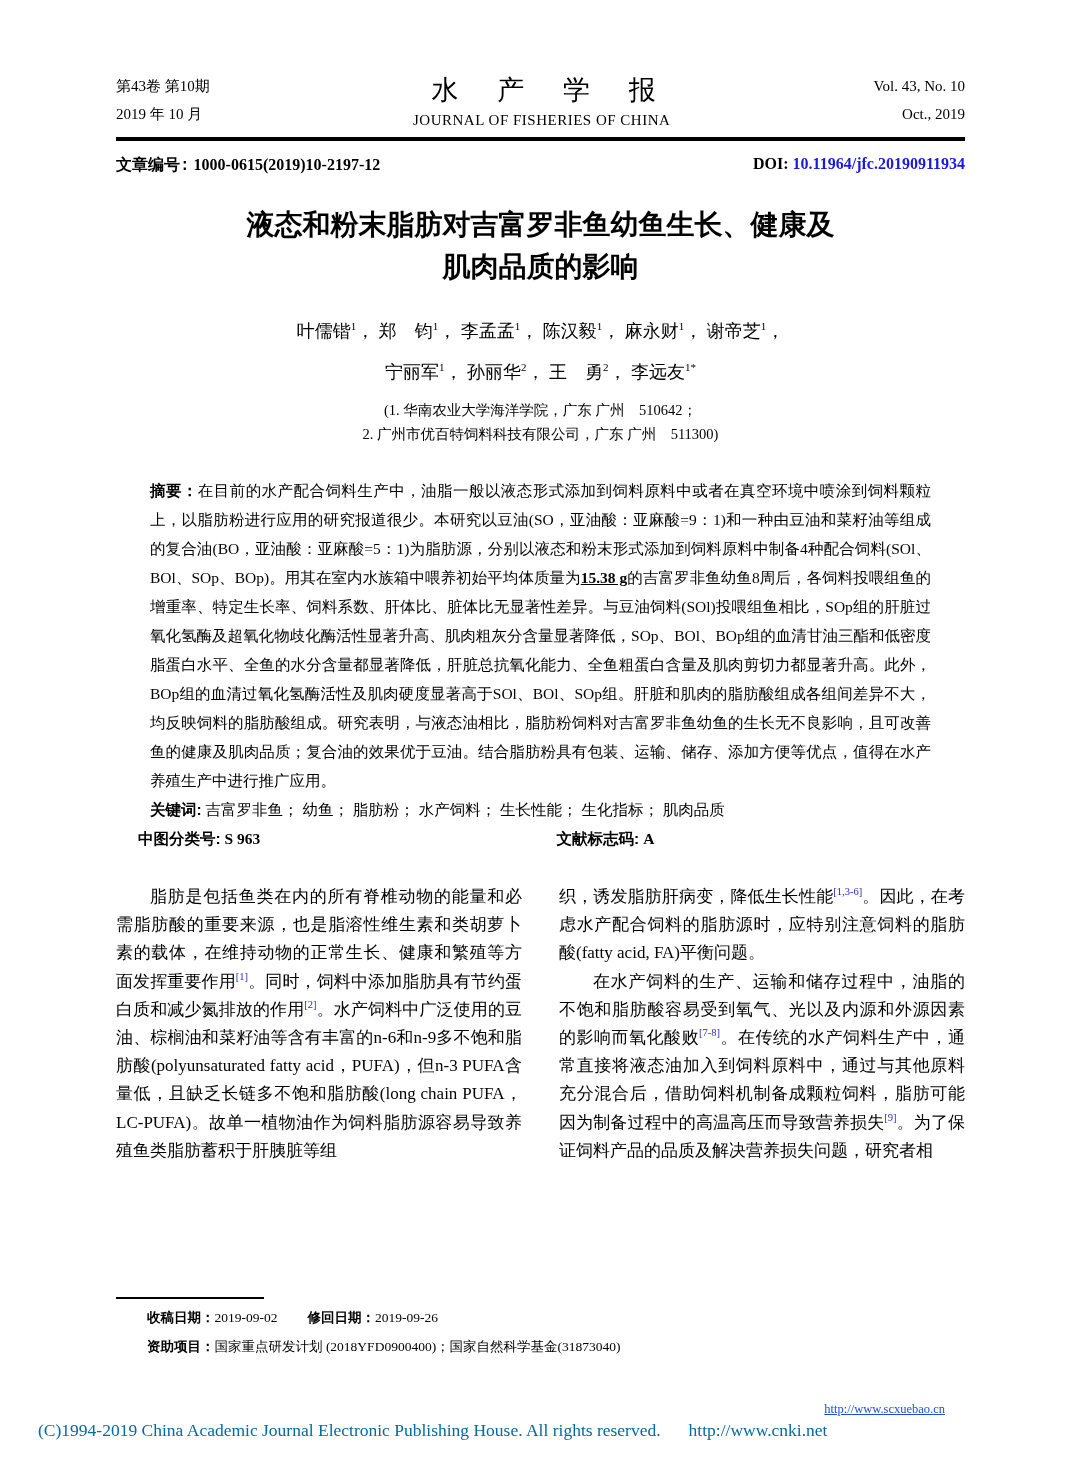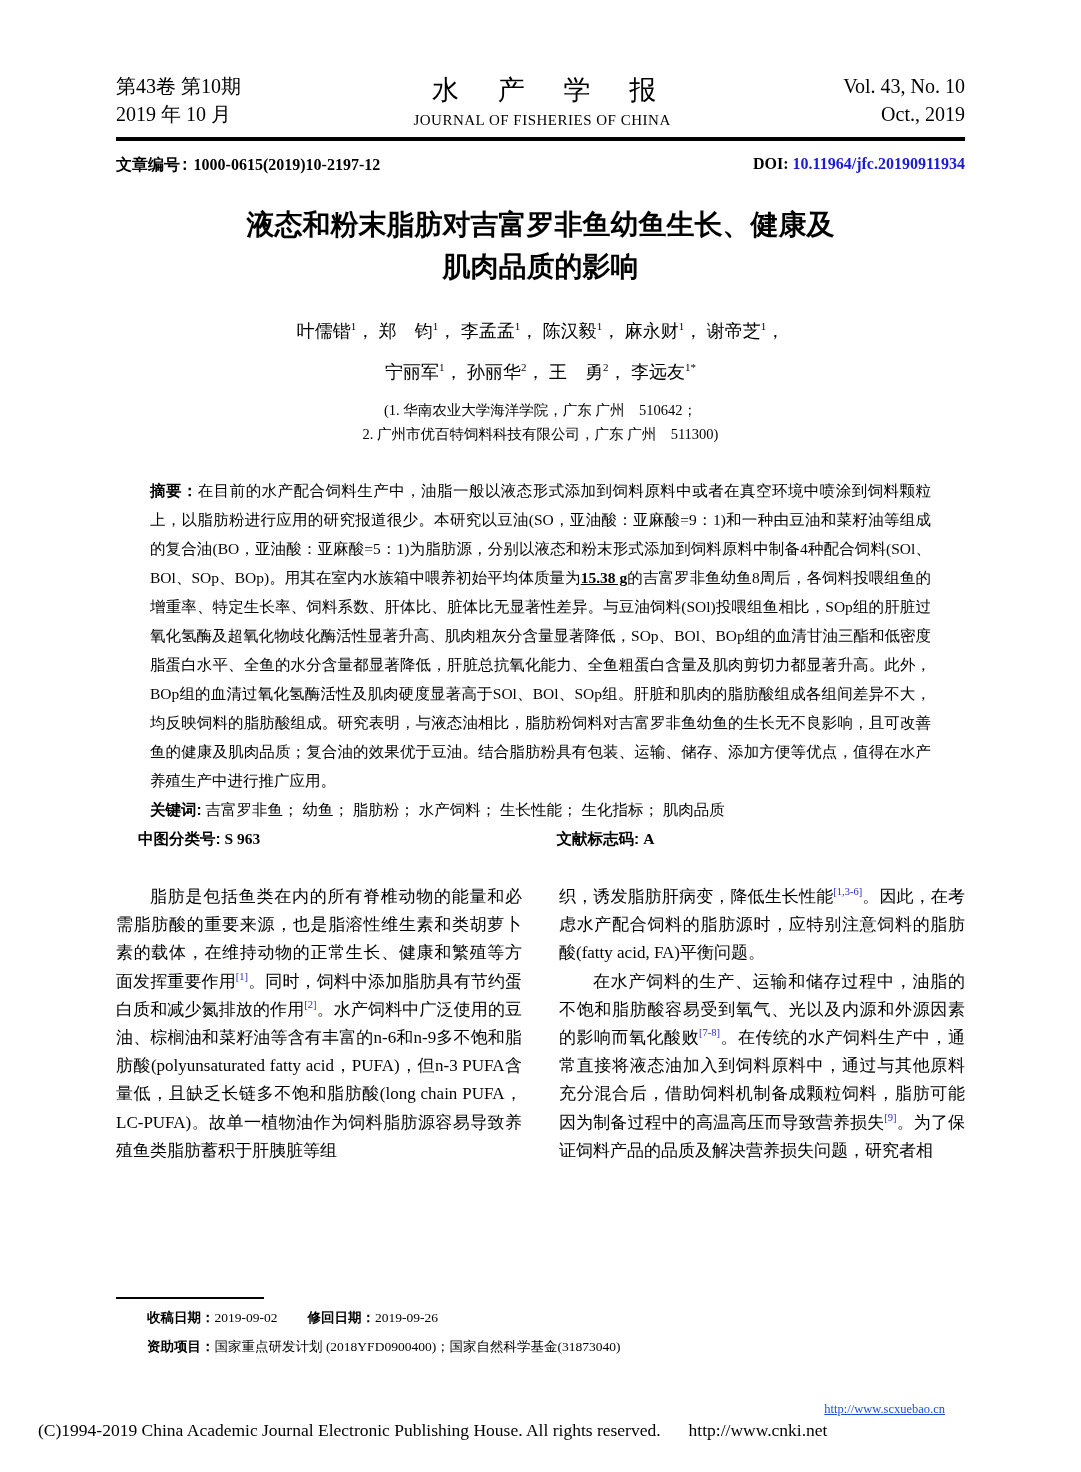--- a/index.html
+++ b/index.html
@@ -4,21 +4,21 @@
 <style>
   * { box-sizing: border-box; }
   html,body { margin:0; padding:0; background:#ffffff; }
   .page {
     position:relative; width:1081px; height:1472px; background:#ffffff;
     padding:72px 116px 0 116px; overflow:hidden;
     font-family:"Liberation Serif","DejaVu Serif",serif; color:#000;
   }
   
   .jheader { display:flex; justify-content:space-between; }
-  .jh-side { font-size:20px; line-height:28px; white-space:nowrap; }
+  .jh-side { font-size:15px; line-height:28px; white-space:nowrap; }
   .jh-side.right { text-align:right; }
   .jh-center { text-align:center; }
   .jh-cn { font-size:27px; letter-spacing:16px; margin-left:20px; }
   .jh-en { font-size:15px; letter-spacing:0.5px; margin-top:4px; }
   .head-rule { height:4px; background:#000; margin-top:8px; }
   
   .meta { display:flex; justify-content:space-between; margin-top:14px; font-size:16px; font-weight:bold; }
   .hei { font-family:Liberation Mono, monospace; }
   .doi-link { color:#1a1ad9; text-decoration:none; }
   
@@ -42,21 +42,21 @@
   .col p.cont { text-indent:0; }
   .ref { color:#2828cc; font-size:10.5px; vertical-align:super; line-height:0; }
   
   .footnote { position:absolute; left:116px; top:1297px; width:849px; font-size:13.5px; line-height:29px; }
   .fn-rule { width:148px; height:2px; background:#000; margin-bottom:4px; }
   .fn-line { padding-left:31px; white-space:nowrap; }
   .fn-lab { font-family:"Liberation Sans","DejaVu Sans",sans-serif; font-weight:bold; }
   .fn-item2 { margin-left:30px; }
   
   .site-url { position:absolute; top:1402px; right:136px; font-size:12.5px; color:#1d4ed8; text-decoration:underline; }
-  .copyright { position:absolute; top:1420px; left:38px; font-size:17.5px; color:#000000; white-space:nowrap; }
+  .copyright { position:absolute; top:1420px; left:38px; font-size:17.5px; color:#0369a1; white-space:nowrap; }
   .copyright .cnki { margin-left:28px; }
 </style>
 </head>
 <body>
 
 <div class="page">
 
   <div class="jheader">
     <div class="jh-side">
       <div>第43卷 第10期</div>

